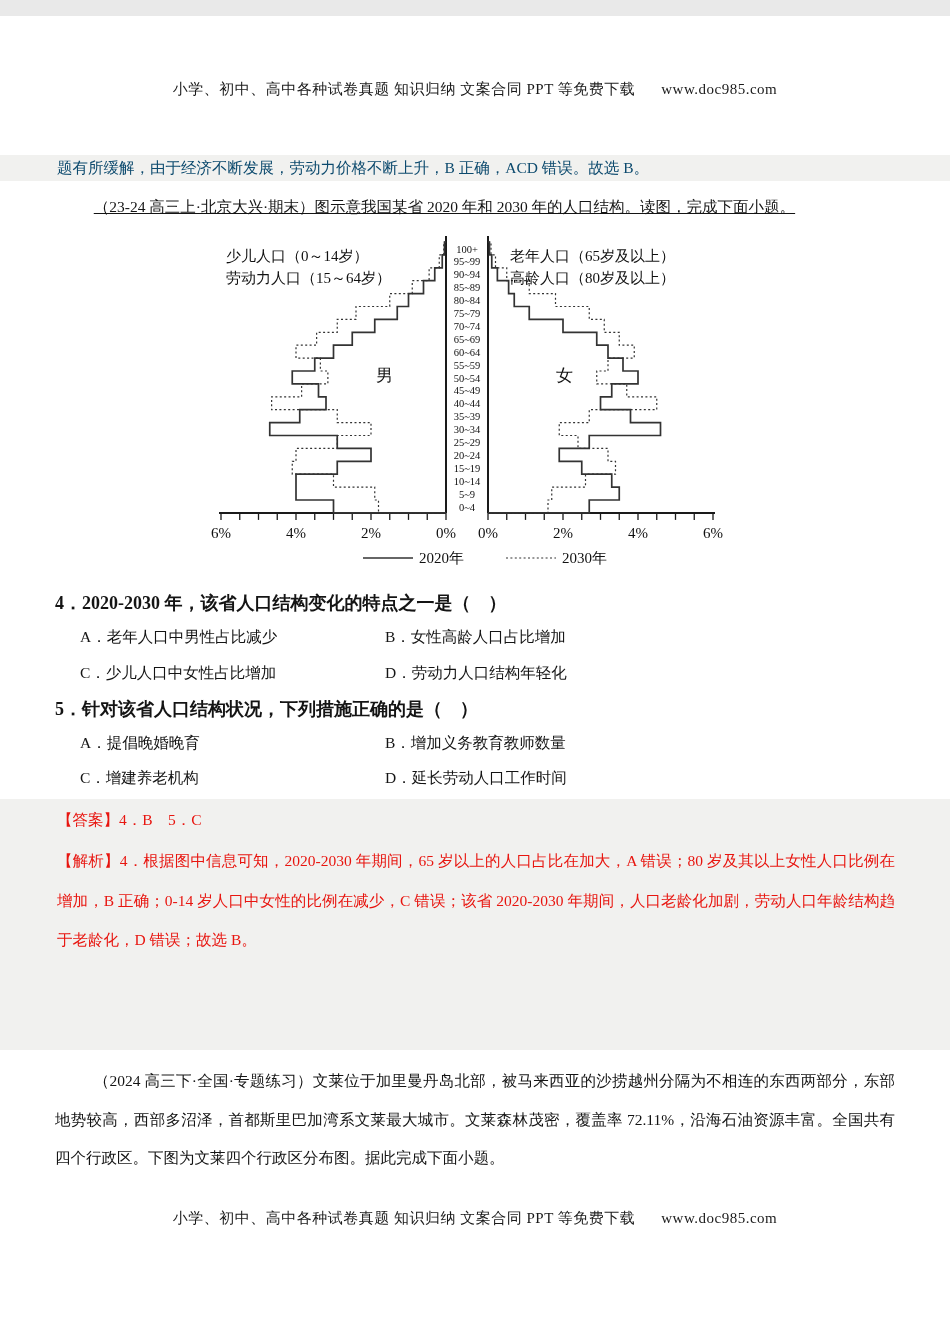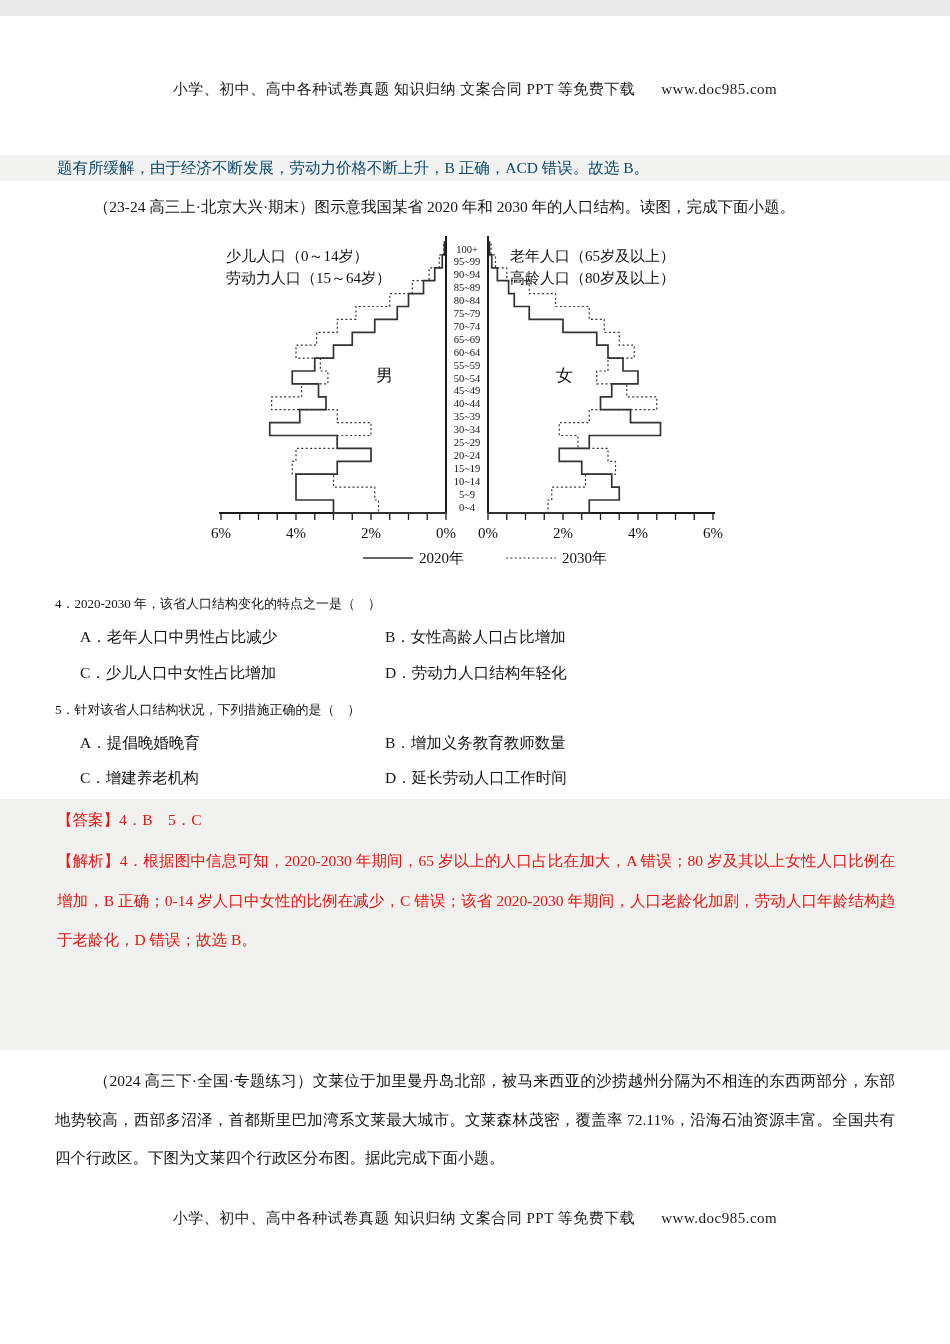--- a/index.html
+++ b/index.html
@@ -28,28 +28,29 @@
     position:absolute;left:0;right:0;top:139px;height:26px;
     background:#f1f1ef;
     color:#0c4a6e;
     font-size:15.5px;line-height:26px;
     padding-left:57px;box-sizing:border-box;
   }
   .intro{
     position:absolute;left:55px;right:55px;top:179px;
     font-size:15.5px;line-height:23px;
     text-indent:2.5em;
+    text-decoration:underline;
   }
   .chart-wrap{
     position:absolute;left:158px;top:212px;width:640px;height:350px;
   }
   #pyramid text{font-family:"Liberation Serif","DejaVu Serif",serif;fill:#111;}
   .qline{
     position:absolute;left:55px;right:55px;
-    font-size:13px;line-height:23px;
+    font-size:18px;line-height:23px;font-weight:bold;
   }
   .optrow{position:absolute;left:0;right:0;height:23px;font-size:15.5px;}
   .optrow .opt-a{position:absolute;left:80px;}
   .optrow .opt-b{position:absolute;left:385px;}
   .graybox{
     position:absolute;left:0;right:0;top:783px;height:251px;
     background:#f1f1ef;
     color:#e8150f;
     box-sizing:border-box;
     padding:6px 55px 16px 57px;

